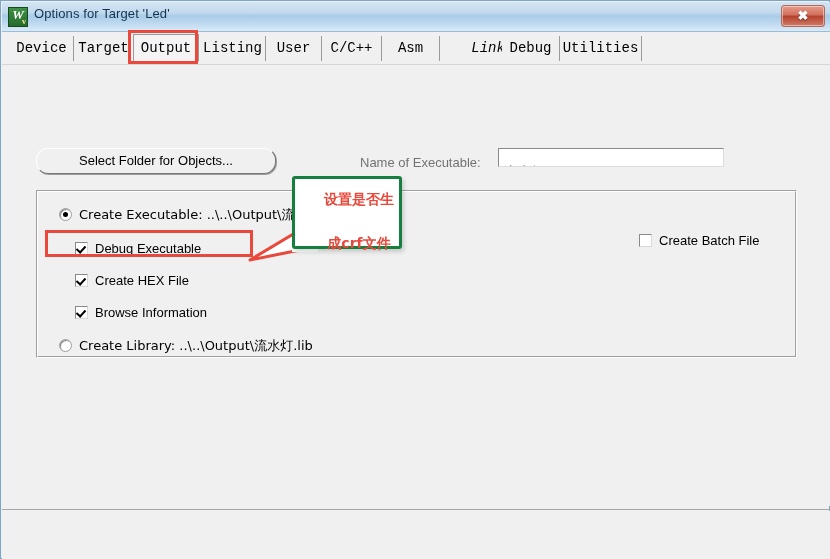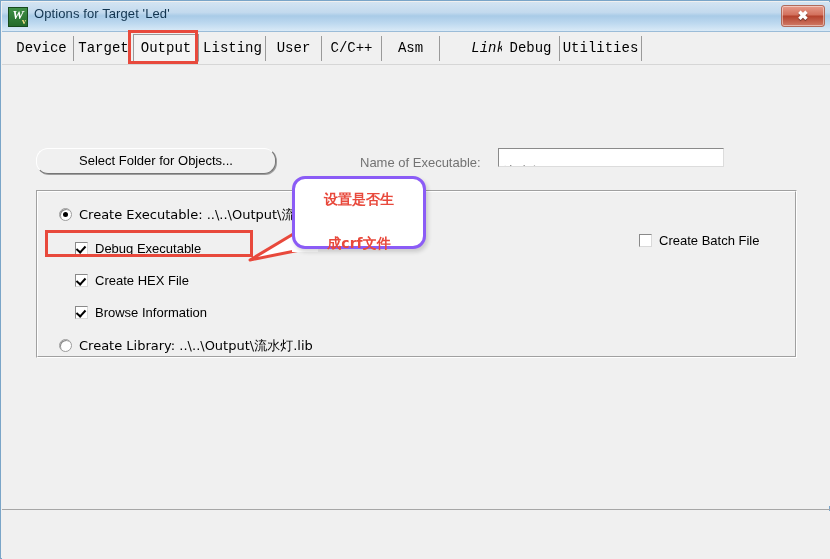--- a/index.html
+++ b/index.html
@@ -276,24 +276,24 @@
   .redbox {
     position: absolute;
     box-sizing: border-box;
     border: 3px solid #e8493c;
     background: transparent;
   }
 
   .callout {
     position: absolute;
     left: 292px; top: 176px;
-    width: 134px; height: 73px;
-    box-sizing: border-box;
-    border: 3px solid #8b5cf6;
-    border-radius: 13px;
+    width: 110px; height: 73px;
+    box-sizing: border-box;
+    border: 3px solid #15803d;
+    border-radius: 3px;
     background: #ffffff;
     box-shadow: 2px 3px 4px rgba(0,0,0,0.16);
   }
   .callout-text {
     position: absolute;
     left: 0; top: 8px;
     width: 128px;
     text-align: center;
     font-family: "DejaVu Sans", sans-serif;
     font-size: 14px;

